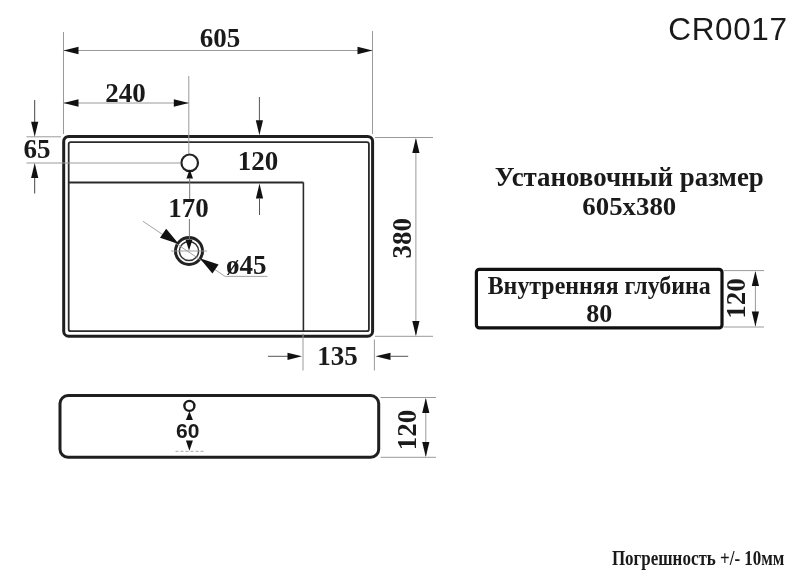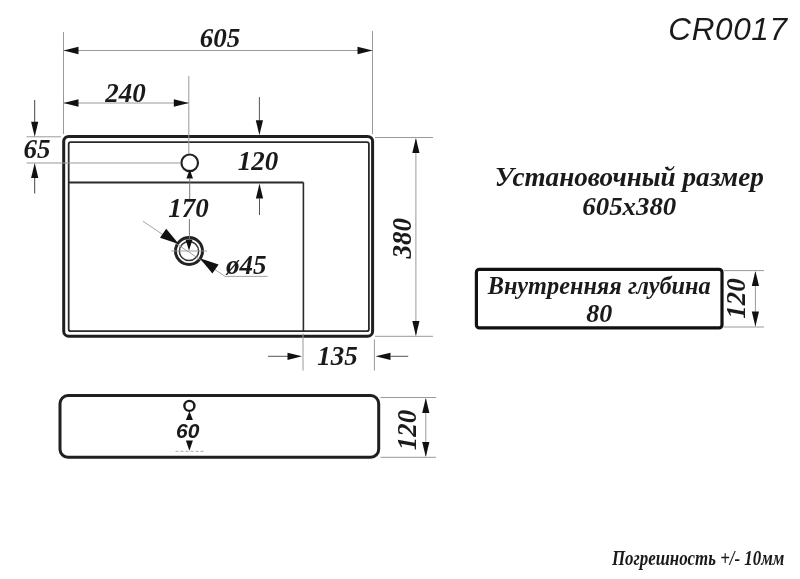--- a/index.html
+++ b/index.html
@@ -1,16 +1,16 @@
 <!DOCTYPE html>
 <html><head>
 <meta charset="utf-8">
 <style>
   html,body{margin:0;padding:0;background:#ffffff;}
-  .wrap{width:800px;height:579px;position:relative;overflow:hidden;background:#bef264;font-style:italic;}
+  .wrap{width:800px;height:579px;position:relative;overflow:hidden;background:#bef264;}
   text{font-family:"Liberation Serif", serif;font-weight:bold;fill:#1a1a1a;}
   .dim{font-size:27px;}
   .sans{font-family:"Liberation Sans", sans-serif;}
 </style>
 </head>
 <body>
 <div class="wrap">
 <svg width="800" height="579" viewBox="0 0 800 579" xmlns="http://www.w3.org/2000/svg">
 
 <rect x="0" y="0" width="800" height="579" fill="#ffffff"></rect>

